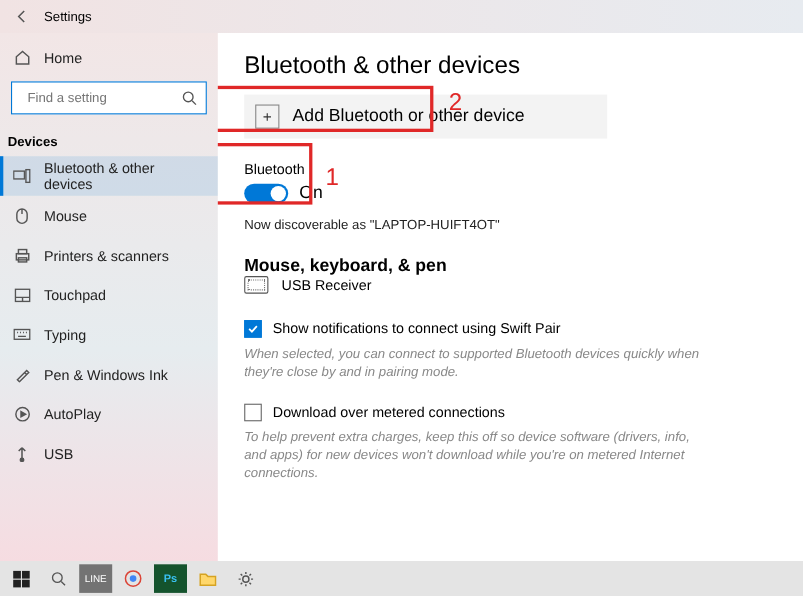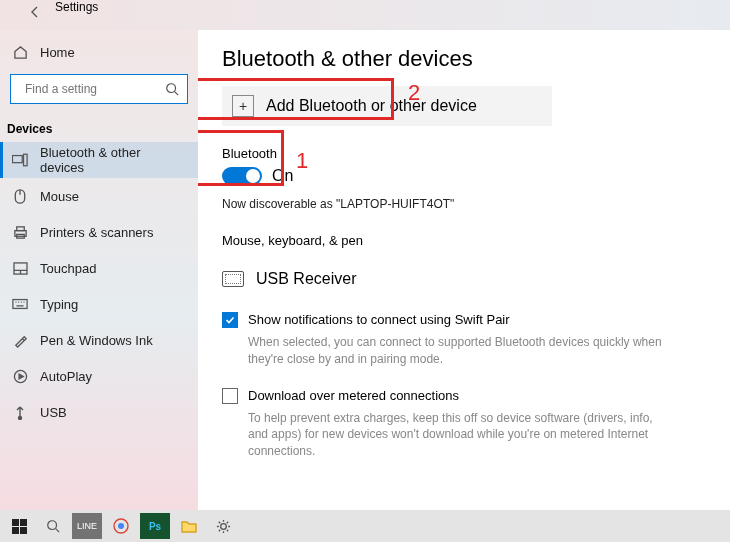--- a/index.html
+++ b/index.html
@@ -1,45 +1,45 @@
 <!DOCTYPE html>
 <html><head>
 <meta charset="utf-8">
 <style>
 * { margin: 0; padding: 0; box-sizing: border-box; font-family: "Segoe UI", Arial, sans-serif; }
 body { width: 730px; height: 542px; background: #f4e8e8; overflow: hidden; }
 .window { width: 730px; height: 510px; background: #fff; display: flex; flex-direction: column; }
-.titlebar { height: 30px; display: flex; align-items: flex-start; padding: 0 23px; background: linear-gradient(90deg,#f1e3e3,#e7ebf0); }
+.titlebar { height: 30px; display: flex; align-items: center; padding: 0 8px; background: linear-gradient(90deg,#f1e3e3,#e7ebf0); }
 .back-btn { width: 24px; height: 24px; display:flex;align-items:center;justify-content:center; cursor:pointer;}
 .title { font-size: 12px; margin-left: 8px; }
 .body { flex:1; display:flex; overflow:hidden;}
 .sidebar { width: 198px; background: linear-gradient(180deg,#f2e6e6,#e6ecef 60%,#f6dce1); display:flex; flex-direction:column; padding-top:4px;}
 .side-row { height: 36px; display:flex; align-items:center; padding: 0 12px; gap:12px; font-size: 13px; color:#222; cursor:pointer;}
 .side-row.active { background: rgba(0,120,215,0.12); border-left:3px solid #0078d7; padding-left:9px;}
 .search-box { margin: 4px 10px 10px 10px; height: 30px; border:1px solid #0078d7; background:#fff; display:flex; align-items:center; padding:0 14px; justify-content:space-between;}
 .search-box input { border:none; outline:none; font-size:12px; color:#777; width: 140px; background:transparent;}
 .section-label { font-size: 12px; font-weight:600; padding: 8px 7px 6px; }
 .icon { width:16px; height:16px; display:inline-flex; align-items:center; justify-content:center; color:#444;}
 .content { flex:1; padding: 16px 24px 16px 24px; overflow:auto; position:relative;}
 h1 { font-size: 22px; font-weight:400; margin-bottom:14px;}
 .add-device { height: 40px; width: 330px; background:#f3f3f3; display:flex; align-items:center; gap:12px; padding:0 10px; cursor:pointer; margin-bottom:20px;}
 .plus-box { width:22px; height:22px; border:1px solid #888; display:flex; align-items:center; justify-content:center; font-size:14px; color:#333;}
 .bt-label { font-size:13px; margin-bottom:6px;}
 .toggle { width:40px; height:18px; border-radius:10px; background:#0078d7; position:relative; cursor:pointer;}
 .toggle .knob { position:absolute; right:2px; top:2px; width:14px; height:14px; background:#fff; border-radius:50%;}
 .toggle-wrap { display:flex; align-items:center; gap:10px; margin-bottom:12px;}
 .discoverable { font-size:12px; color:#222; margin-bottom:22px;}
-h2 { font-size:13px; font-weight:400; margin-bottom:22px;}
-.device-row { display:flex; align-items:center; gap:12px; font-size:16px; margin-bottom:24px;}
+h2 { font-size:16px; font-weight:700; margin-bottom:0;}
+.device-row { display:flex; align-items:center; gap:12px; font-size:13px; margin-bottom:24px;}
 .kbd-icon { width:22px; height:16px; border:1.5px solid #555; border-radius:2px; position:relative;}
 .kbd-icon::before{content:"";position:absolute;inset:2px;border:1px dotted #777;}
 .check-row { display:flex; gap:10px; font-size:13px; align-items:flex-start; margin-bottom:6px;}
 .checkbox { width:16px; height:16px; border:1px solid #666; display:flex; align-items:center; justify-content:center; flex-shrink:0;}
 .checkbox.checked { background:#0078d7; border-color:#0078d7; color:#fff;}
-.desc { font-size:12px; color:#888; line-height:1.4; margin-left:26px; margin-bottom:20px; max-width:420px;}
+.desc { font-size:12px; color:#888; line-height:1.4; margin-bottom:20px; max-width:420px;font-style:italic;}
 .annot { position:absolute; border:3px solid #e02828; pointer-events:none;}
 .annot-num { position:absolute; color:#e02828; font-size:22px; font-weight:400; pointer-events:none;}
 .taskbar { height:32px; width:730px; background:#e4e4e4; display:flex; align-items:center; gap:4px; padding:0 4px;}
 .tb-item { width:30px; height:26px; display:flex; align-items:center; justify-content:center; cursor:pointer; font-size:13px;}
 .win-icon { display:grid; grid-template-columns:7px 7px; grid-template-rows:7px 7px; gap:1px;}
 .win-icon span{background:#222;}
 svg { stroke:#555; stroke-width:1.4; fill:none; }
 </style>
 </head>
 <body>

